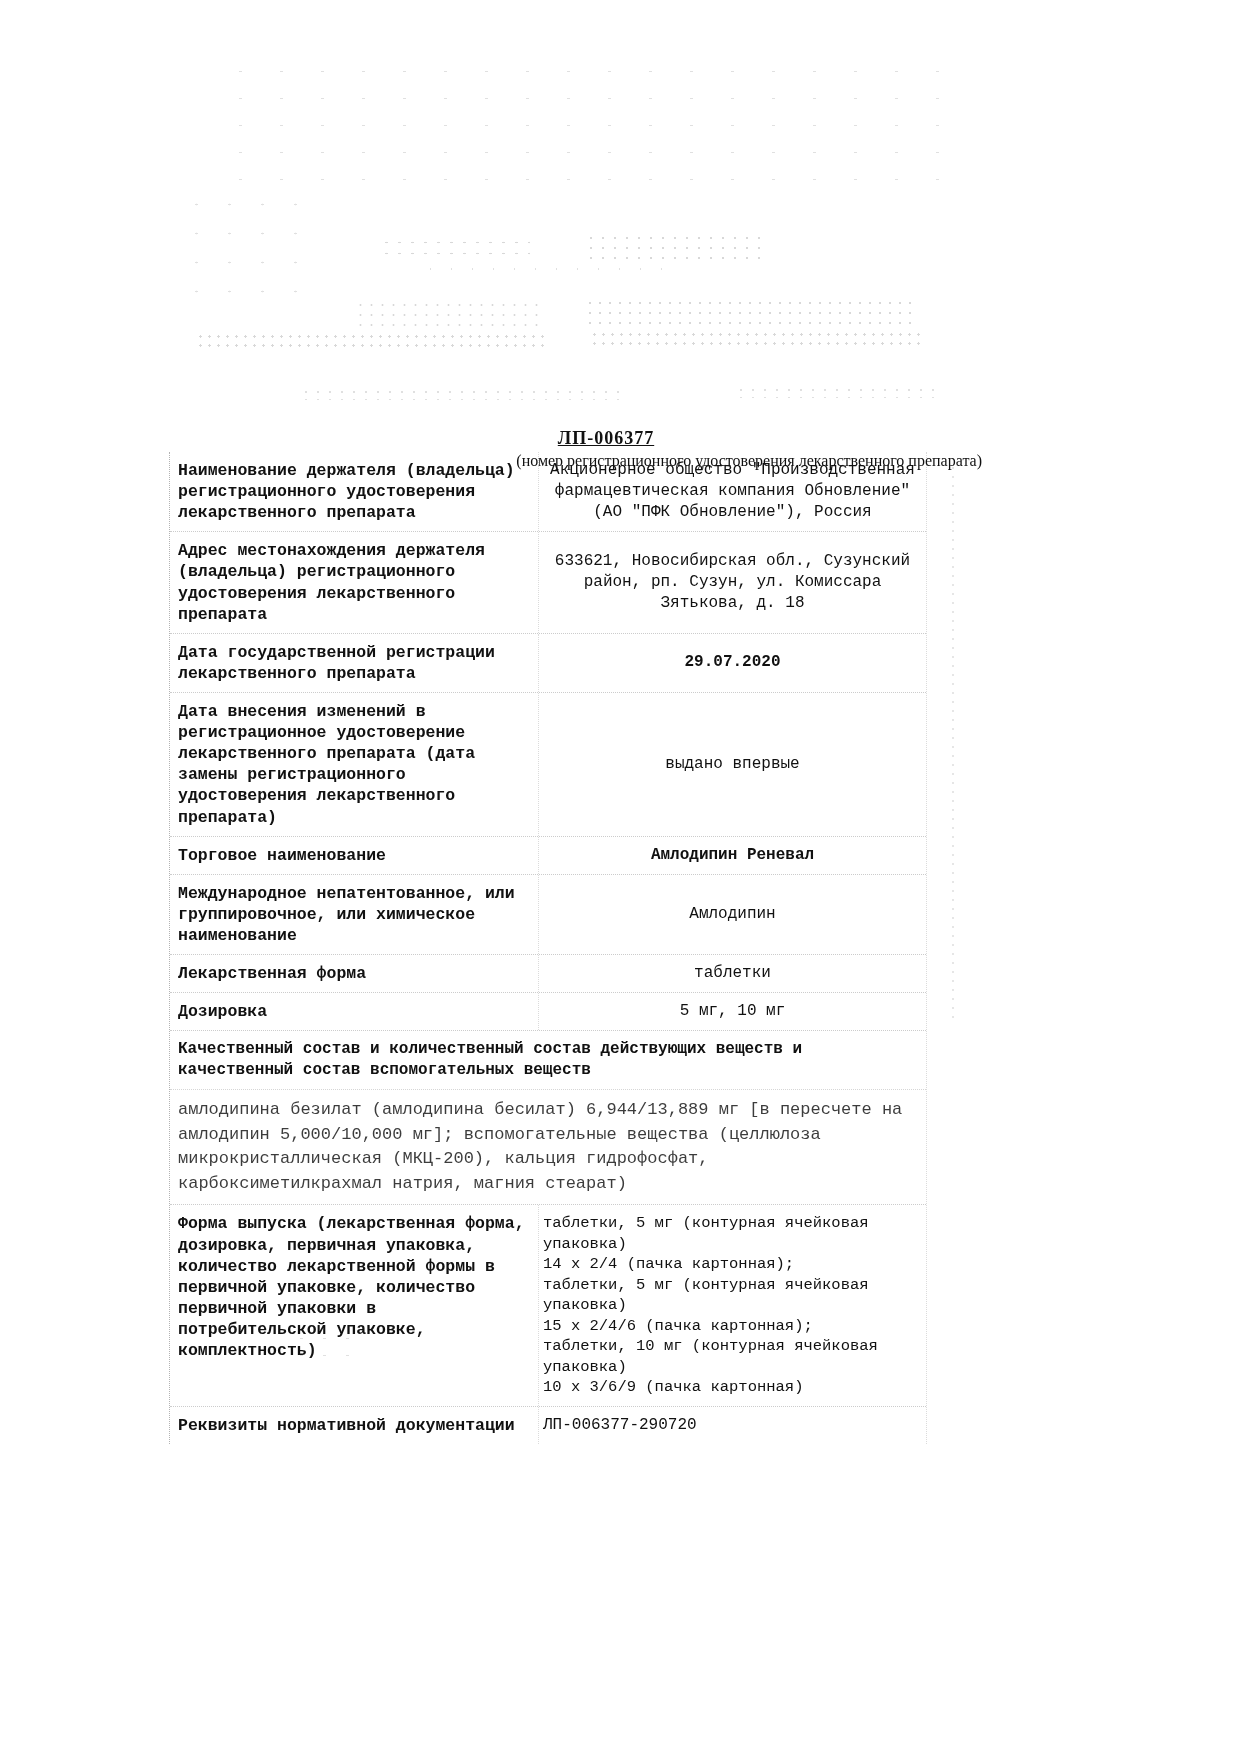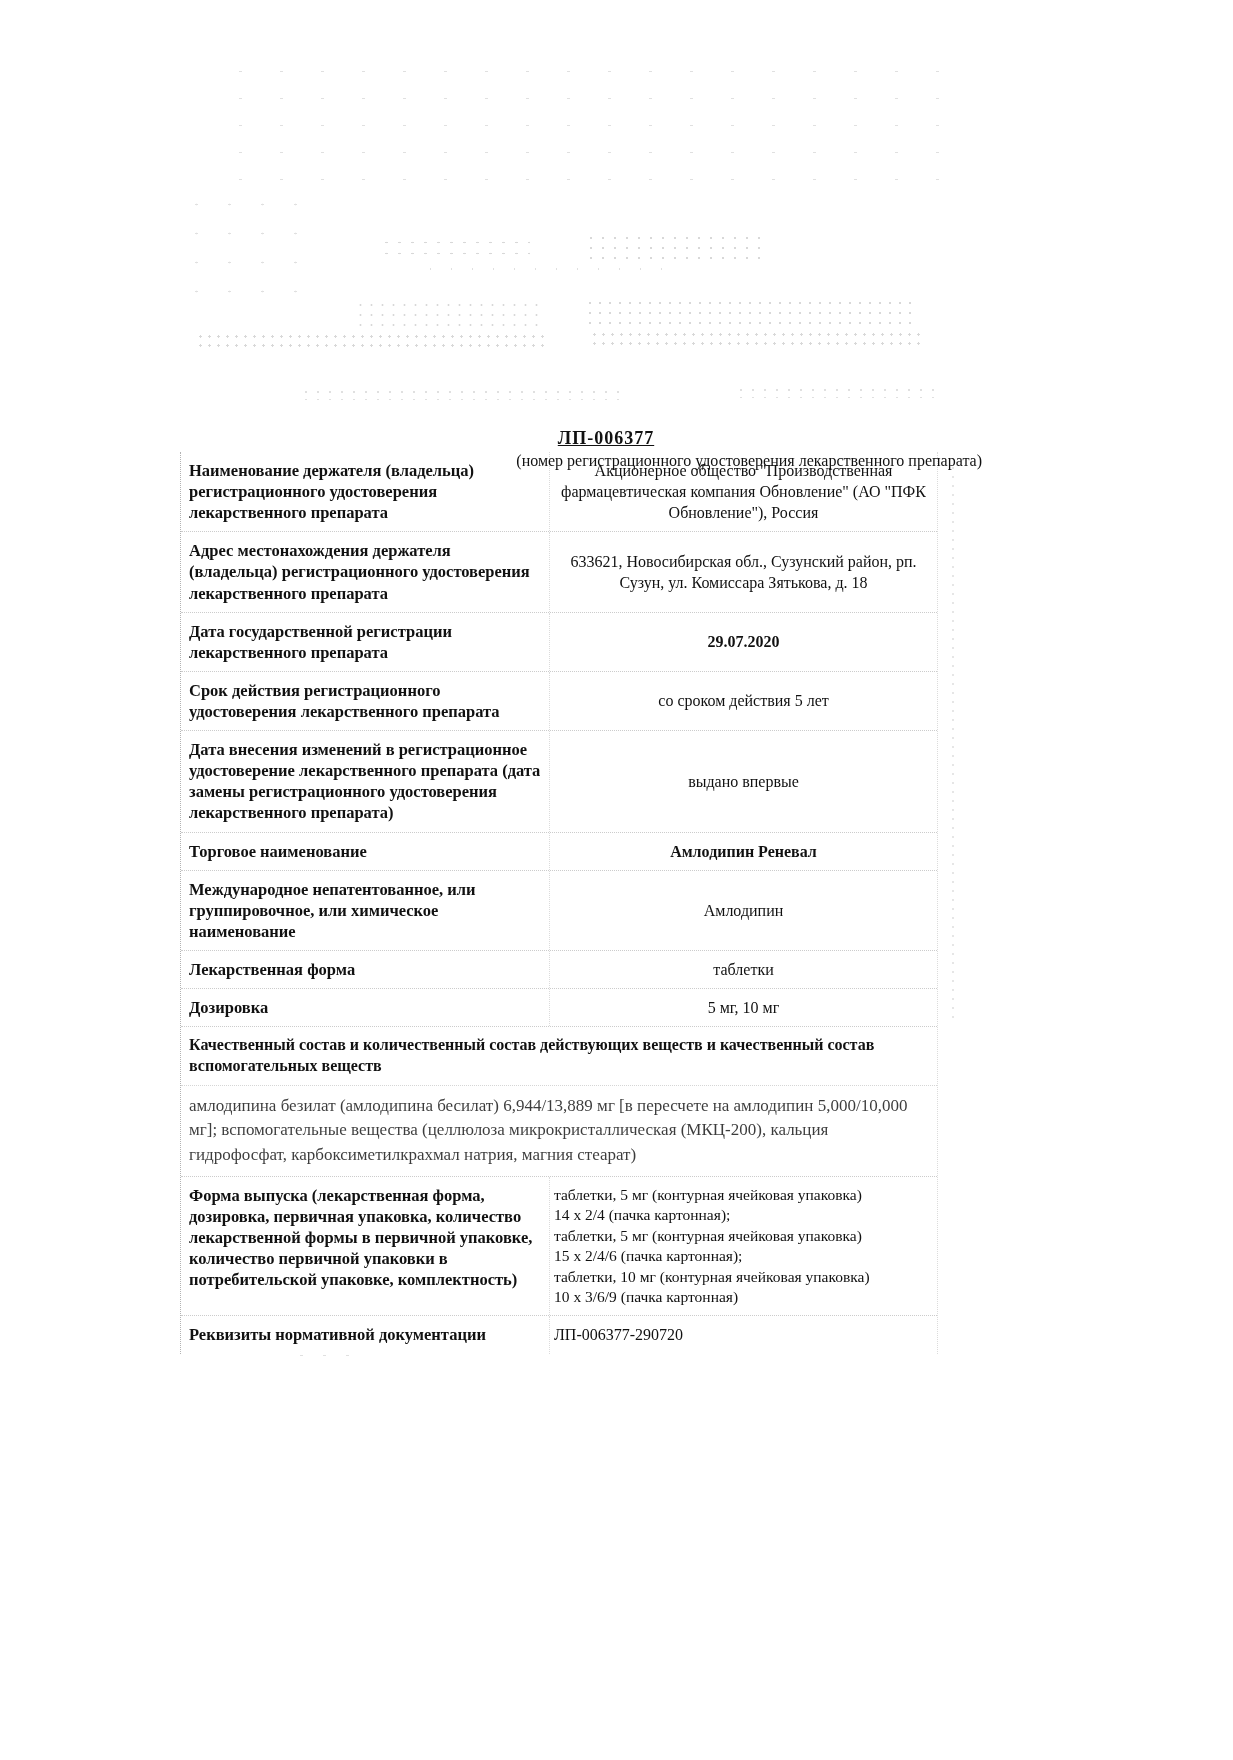--- a/index.html
+++ b/index.html
@@ -32,23 +32,24 @@
     text-align:center;
   }
   .reg-num{
     font-weight:bold; font-size:18px; letter-spacing:1px;
     text-decoration:underline;
     display:inline-block;
   }
   .reg-caption{ font-size:16px; margin-top:3px;text-align:right; }
 
   .doc-table{
-    position:absolute; left:180px; top:452px; width:756px;
+    position:absolute; left:169px; top:452px; width:756px;
     border-left:1px dotted rgba(0,0,0,.30);
     border-right:1px dotted rgba(0,0,0,.14);
+    font-family:Liberation Mono, monospace;
   }
   .row{ display:flex; border-top:1px dotted rgba(0,0,0,.20); }
   .row:first-child{ border-top:none; }
   .cell-l{
     width:368px; padding:8px 6px 8px 8px; box-sizing:border-box;
     font-weight:bold; font-size:16.5px; line-height:1.28;
   }
   .cell-r{
     flex:1; padding:8px 4px; box-sizing:border-box;
     font-size:16px; line-height:1.32;
@@ -106,24 +107,20 @@
       <div class="row">
         <div class="cell-l">Адрес местонахождения держателя (владельца) регистрационного удостоверения лекарственного препарата</div>
         <div class="cell-r">633621, Новосибирская обл., Сузунский район, рп. Сузун, ул. Комиссара Зятькова, д. 18</div>
       </div>
 
       <div class="row">
         <div class="cell-l">Дата государственной регистрации лекарственного препарата</div>
         <div class="cell-r bold">29.07.2020</div>
       </div>
 
-      <div class="row">
-        <div class="cell-l">Срок действия регистрационного удостоверения лекарственного препарата</div>
-        <div class="cell-r">со сроком действия 5 лет</div>
-      </div>
 
       <div class="row">
         <div class="cell-l">Дата внесения изменений в регистрационное удостоверение лекарственного препарата (дата замены регистрационного удостоверения лекарственного препарата)</div>
         <div class="cell-r">выдано впервые</div>
       </div>
 
 
       <div class="row">
         <div class="cell-l">Торговое наименование</div>
         <div class="cell-r bold">Амлодипин Реневал</div>

